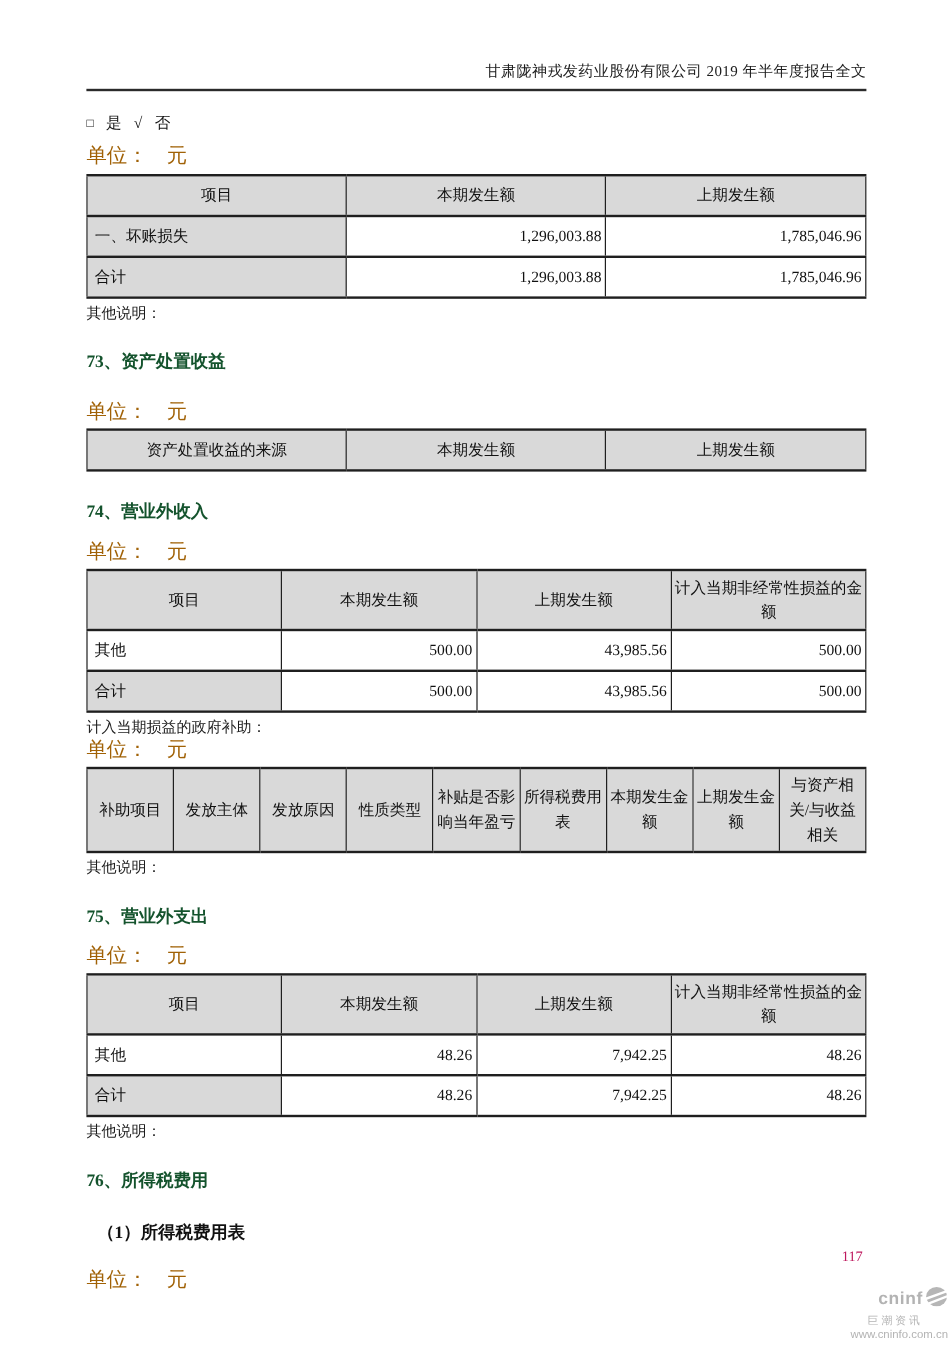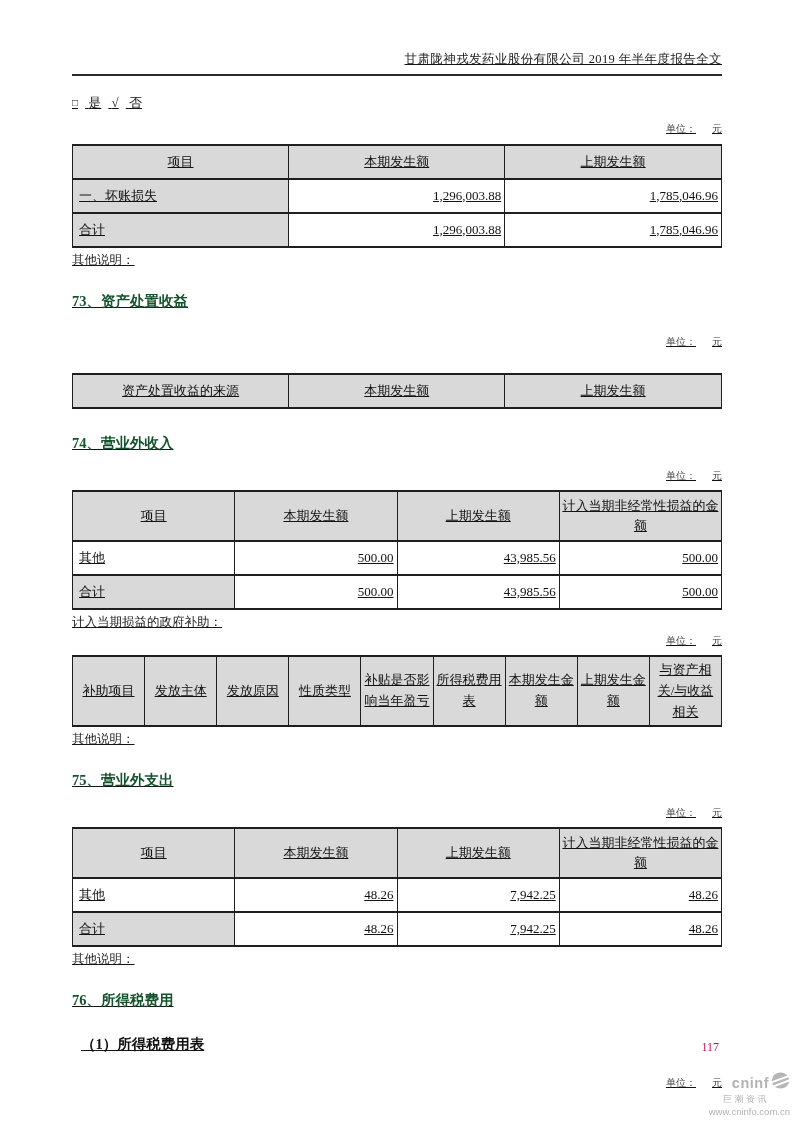--- a/index.html
+++ b/index.html
@@ -3,40 +3,39 @@
 <meta charset="utf-8">
 <style>
   html,body { margin:0; padding:0; background:#ffffff; }
   .page {
     position:relative;
     width:793px; height:1122px;
     background:#ffffff;
     font-family:"Liberation Serif","DejaVu Serif",serif;
     color:#141414;
     overflow:hidden;
-    text-decoration:underline;
   }
   .content { padding:0 71px 0 72px; }
 
   .doc-header { padding-top:52px; }
   .doc-header-inner {
     text-align:right;
     font-size:12.5px;
     letter-spacing:.4px;
     color:#1c1c1c;
     padding-bottom:7px;
     border-bottom:2px solid #2b2b2b;
     line-height:15px;
   }
 
   .yesno { margin-top:20px; font-size:13px; line-height:14px; }
   .yesno .box { font-size:10px; vertical-align:1px; }
   .yesno span { margin-right:7px; }
 
-  .unit-line { text-align:right; font-size:10px; line-height:14px; color:#404040; }
+  .unit-line { font-size:17px; line-height:14px; color:#a16207; }
   .unit-line .unit-val { margin-left:16px; }
 
   .note { font-size:12.5px; line-height:14px; margin-top:5px; color:#1c1c1c; }
 
   .sec-heading { font-size:14.5px; font-weight:700; line-height:16px; color:#14532d; }
   .sub-heading { font-size:14.5px; font-weight:700; line-height:16px; color:#111; padding-left:9px; }
 
   table {
     width:100%;
     border-collapse:collapse;
@@ -134,21 +133,21 @@
     </table>
 
     <div class="note">其他说明：</div>
 
     <div class="sec-heading" style="margin-top:26px">73、资产处置收益</div>
 
     <div class="unit-line" style="margin-top:26px">
       <span>单位：</span><span class="unit-val">元</span>
     </div>
 
-    <table style="margin-top:24px">
+    <table style="margin-top:7px">
       <colgroup>
           <col style="width:33.3%">
           <col style="width:33.3%">
           <col style="width:33.4%">
         </colgroup>
       <thead>
         <tr class="h26">
           <th>资产处置收益的来源</th>
           <th>本期发生额</th>
           <th>上期发生额</th>

